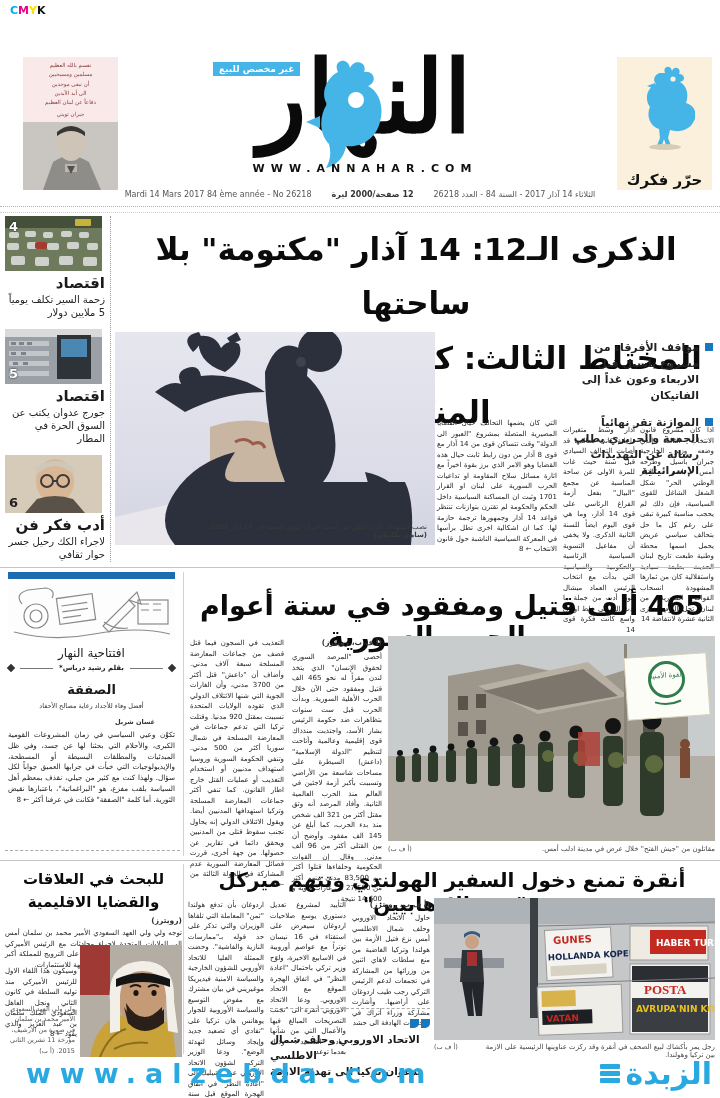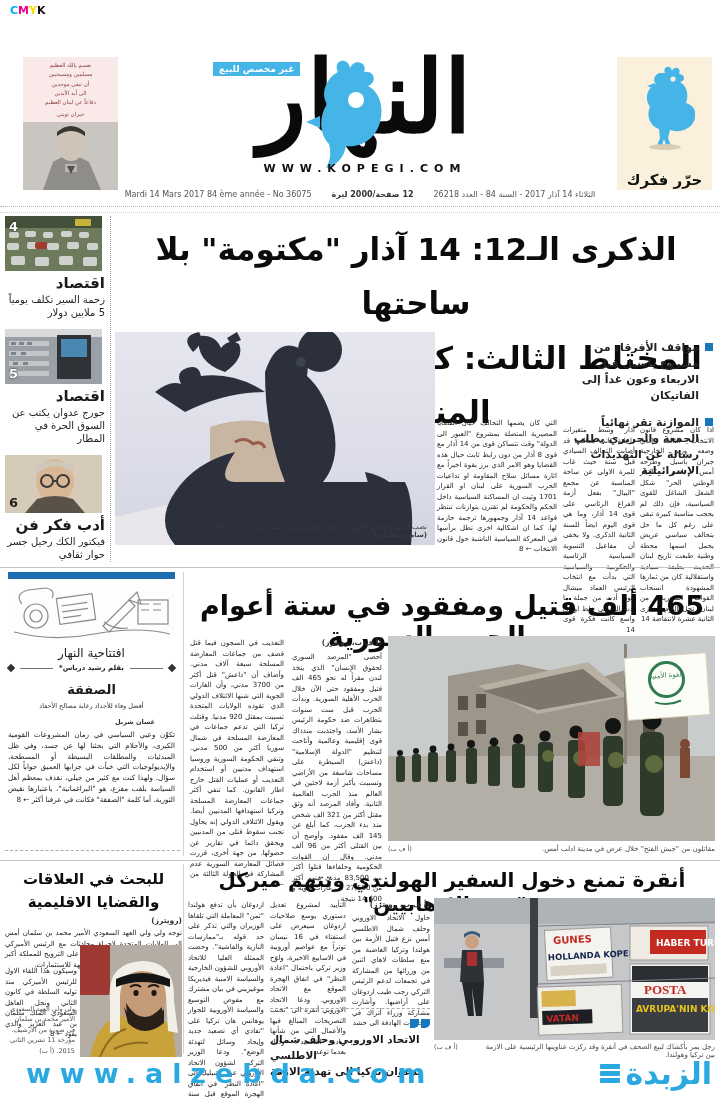--- a/index.html
+++ b/index.html
@@ -67,36 +67,36 @@
 
 <div class="abs" style="left:150px;top:40px;width:430px;height:125px;text-align:center;font-weight:bold;font-size:100px;line-height:1.15;color:#0a0a0a;direction:rtl;font-family:'DejaVu Serif','Liberation Serif',serif;">النهار</div>
 <div class="abs badge" style="left:213px;top:62px;">غير مخصص للبيع</div>
 <div class="abs" style="left:300px;top:58px;width:88px;height:122px;">
   <svg width="88" height="122" viewBox="0 0 88 122">
     <path fill="#45b5e8" d="M38,14 c-6,-12 10,-16 12,-4 c4,-10 18,-6 14,4 c10,-2 14,10 4,14 c12,6 16,22 12,36 c-4,16 -18,26 -34,24 c-2,12 -10,20 -20,22 c5,-9 5,-16 3,-24 c-10,-10 -10,-28 -2,-40 c-8,-12 2,-28 11,-32 z"></path>
     <circle cx="56" cy="42" r="8" fill="#fff"></circle>
     <path fill="#45b5e8" d="M20,58 l-14,6 l14,6 z"></path>
   </svg>
 </div>
-<div class="abs ltr" style="left:150px;top:162px;width:430px;text-align:center;font-size:11px;font-weight:bold;letter-spacing:0.55em;color:#111;">WWW.KOPEGI.COM</div>
+<div class="abs ltr" style="left:150px;top:162px;width:430px;text-align:center;font-size:11px;font-weight:bold;letter-spacing:0.55em;color:#111;">WWW.ANNAHAR.COM</div>
 
 <div class="abs" style="left:617px;top:57px;width:95px;height:133px;background:#fbf0dc;text-align:center;">
   <div style="margin-top:6px">
     <svg width="60" height="88" viewBox="0 0 60 88">
       <path fill="#45b5e8" d="M30,10 c-3,-7 6,-9 7,-2 c2,-6 10,-3 7,3 c6,0 7,7 1,8 c7,4 9,13 6,21 c8,2 12,10 8,18 c-4,9 -15,12 -24,9 l-2,8 l4,10 l-5,0 l-3,-9 l-3,9 l-5,0 l4,-10 l-1,-9 c-9,-3 -13,-13 -9,-22 c-6,-8 -3,-19 6,-23 c-4,-4 -1,-10 4,-11 z"></path>
       <circle cx="38" cy="16" r="2.6" fill="#fbf0dc"></circle>
       <path fill="#45b5e8" d="M20,20 l-8,3 l8,3 z"></path>
       <ellipse cx="30" cy="84" rx="16" ry="3" fill="#d8cdb4"></ellipse>
     </svg>
   </div>
   <div style="font-size:15px;font-weight:bold;color:#111;direction:rtl;margin-top:16px;">حرّر فكرك</div>
 </div>
 
 <div class="abs" style="left:100px;top:190px;width:520px;display:flex;justify-content:center;gap:20px;font-size:8px;color:#555;align-items:center;">
-  <span class="ltr">Mardi 14 Mars 2017   84 ème année - No 36075</span>
+  <span class="ltr">Mardi 14 Mars 2017   84 ème année - No 26218</span>
   <span class="rtl" style="font-weight:bold;color:#333">12 صفحة/2000 ليرة</span>
   <span class="rtl">الثلاثاء 14 آذار 2017 - السنة 84 - العدد 26218</span>
 </div>
 <div class="abs" style="left:0;top:206px;width:720px;height:5px;border-top:1px dotted #b5b5b5;border-bottom:1px dotted #cfcfcf;"></div>
 
 <div class="abs" style="left:5px;top:216px;width:100px;">
 
   <div>
     <div class="photo" style="position:relative;width:97px;height:55px;">
       <svg width="97" height="55" viewBox="0 0 97 55">
@@ -165,21 +165,21 @@
         <g stroke="#3a3a3a" stroke-width="2" fill="none">
             <circle cx="42" cy="26" r="6"></circle>
             <circle cx="58" cy="26" r="6"></circle>
             <line x1="48" y1="26" x2="52" y2="26"></line>
           </g>
         <path d="M20,58 L32,44 Q50,38 68,44 L80,58 Z" fill="#5a5248"></path>
       </svg>
       <span class="pgnum" style="left:4px;bottom:3px;color:#222;text-shadow:none;">6</span>
     </div>
     <div class="sb-sec">أدب فكر فن</div>
-    <div class="sb-tx">فيكتور الكك رحيل جسر حوار ثقافي</div>
+    <div class="sb-tx">لاجراء الكك رحيل جسر حوار ثقافي</div>
   </div>
 </div>
 
 <div class="dotv" style="left:110px;top:216px;height:346px;"></div>
 
 <div class="abs h-lead" style="left:118px;top:222px;width:596px;">
   <div>الذكرى الـ12: 14 آذار "مكتومة" بلا ساحتها</div>
   <div>المختلط الثالث: كرة باسيل في مرمى المنكفئين</div>
 </div>
 

